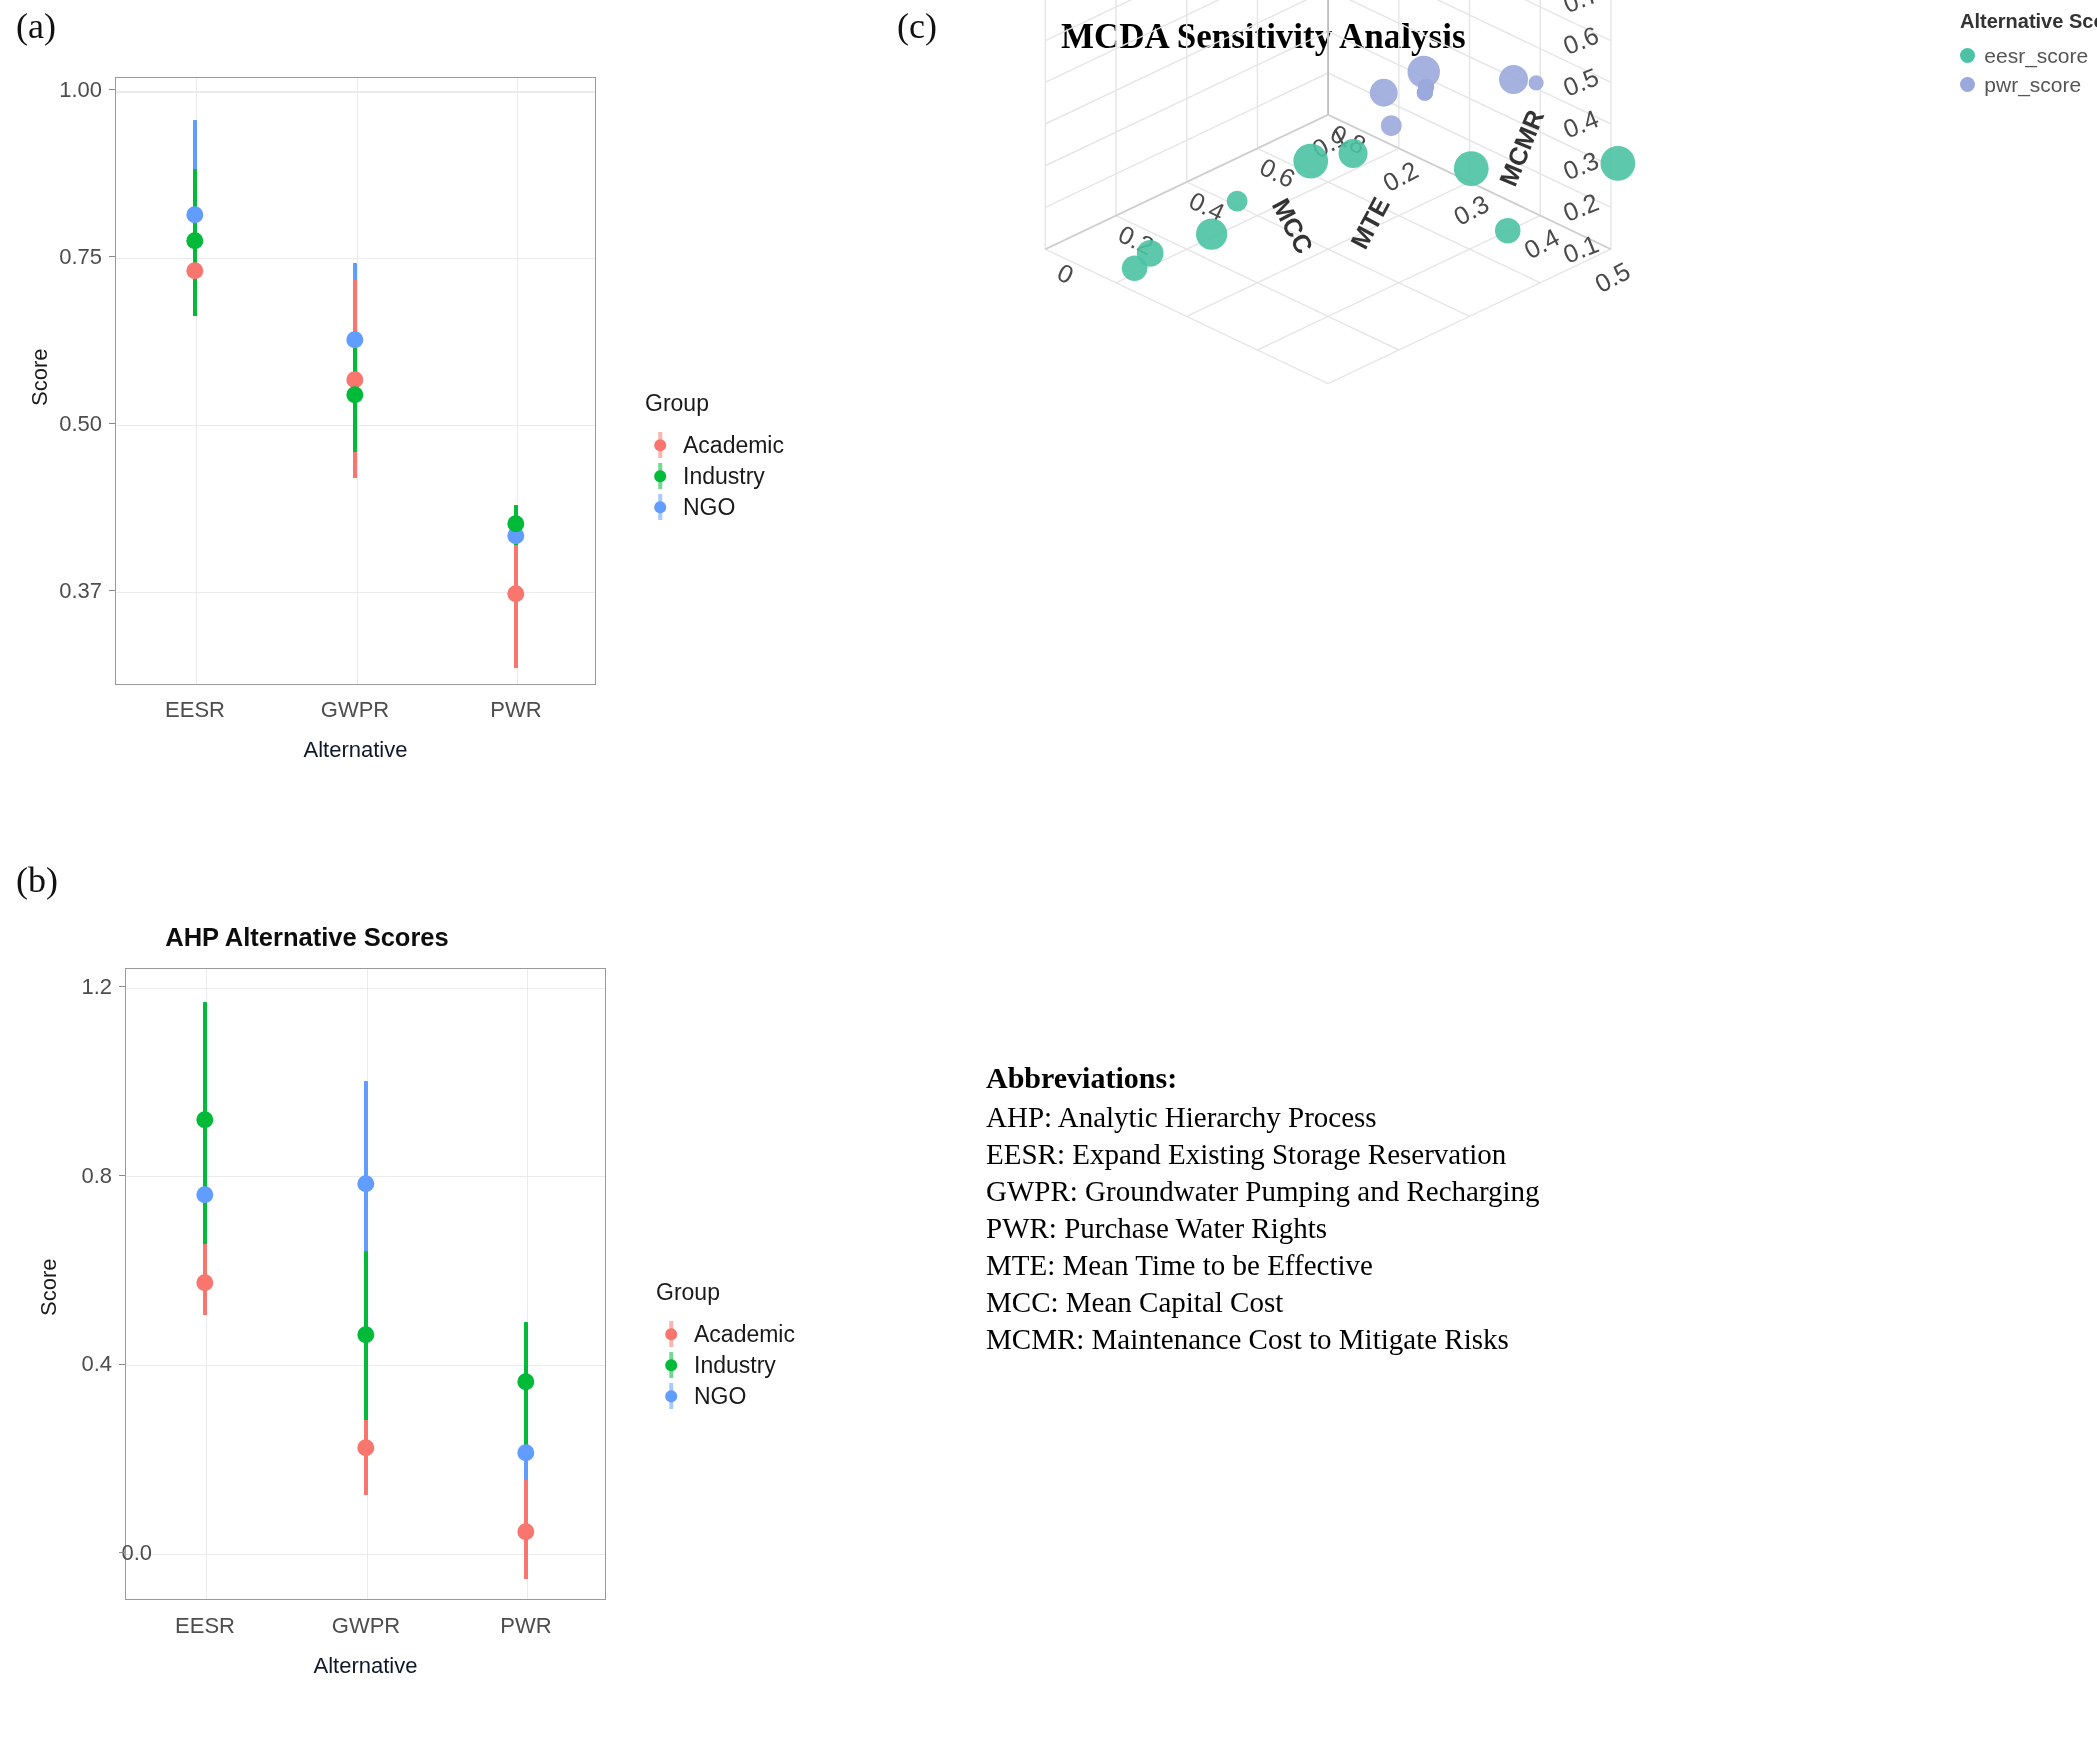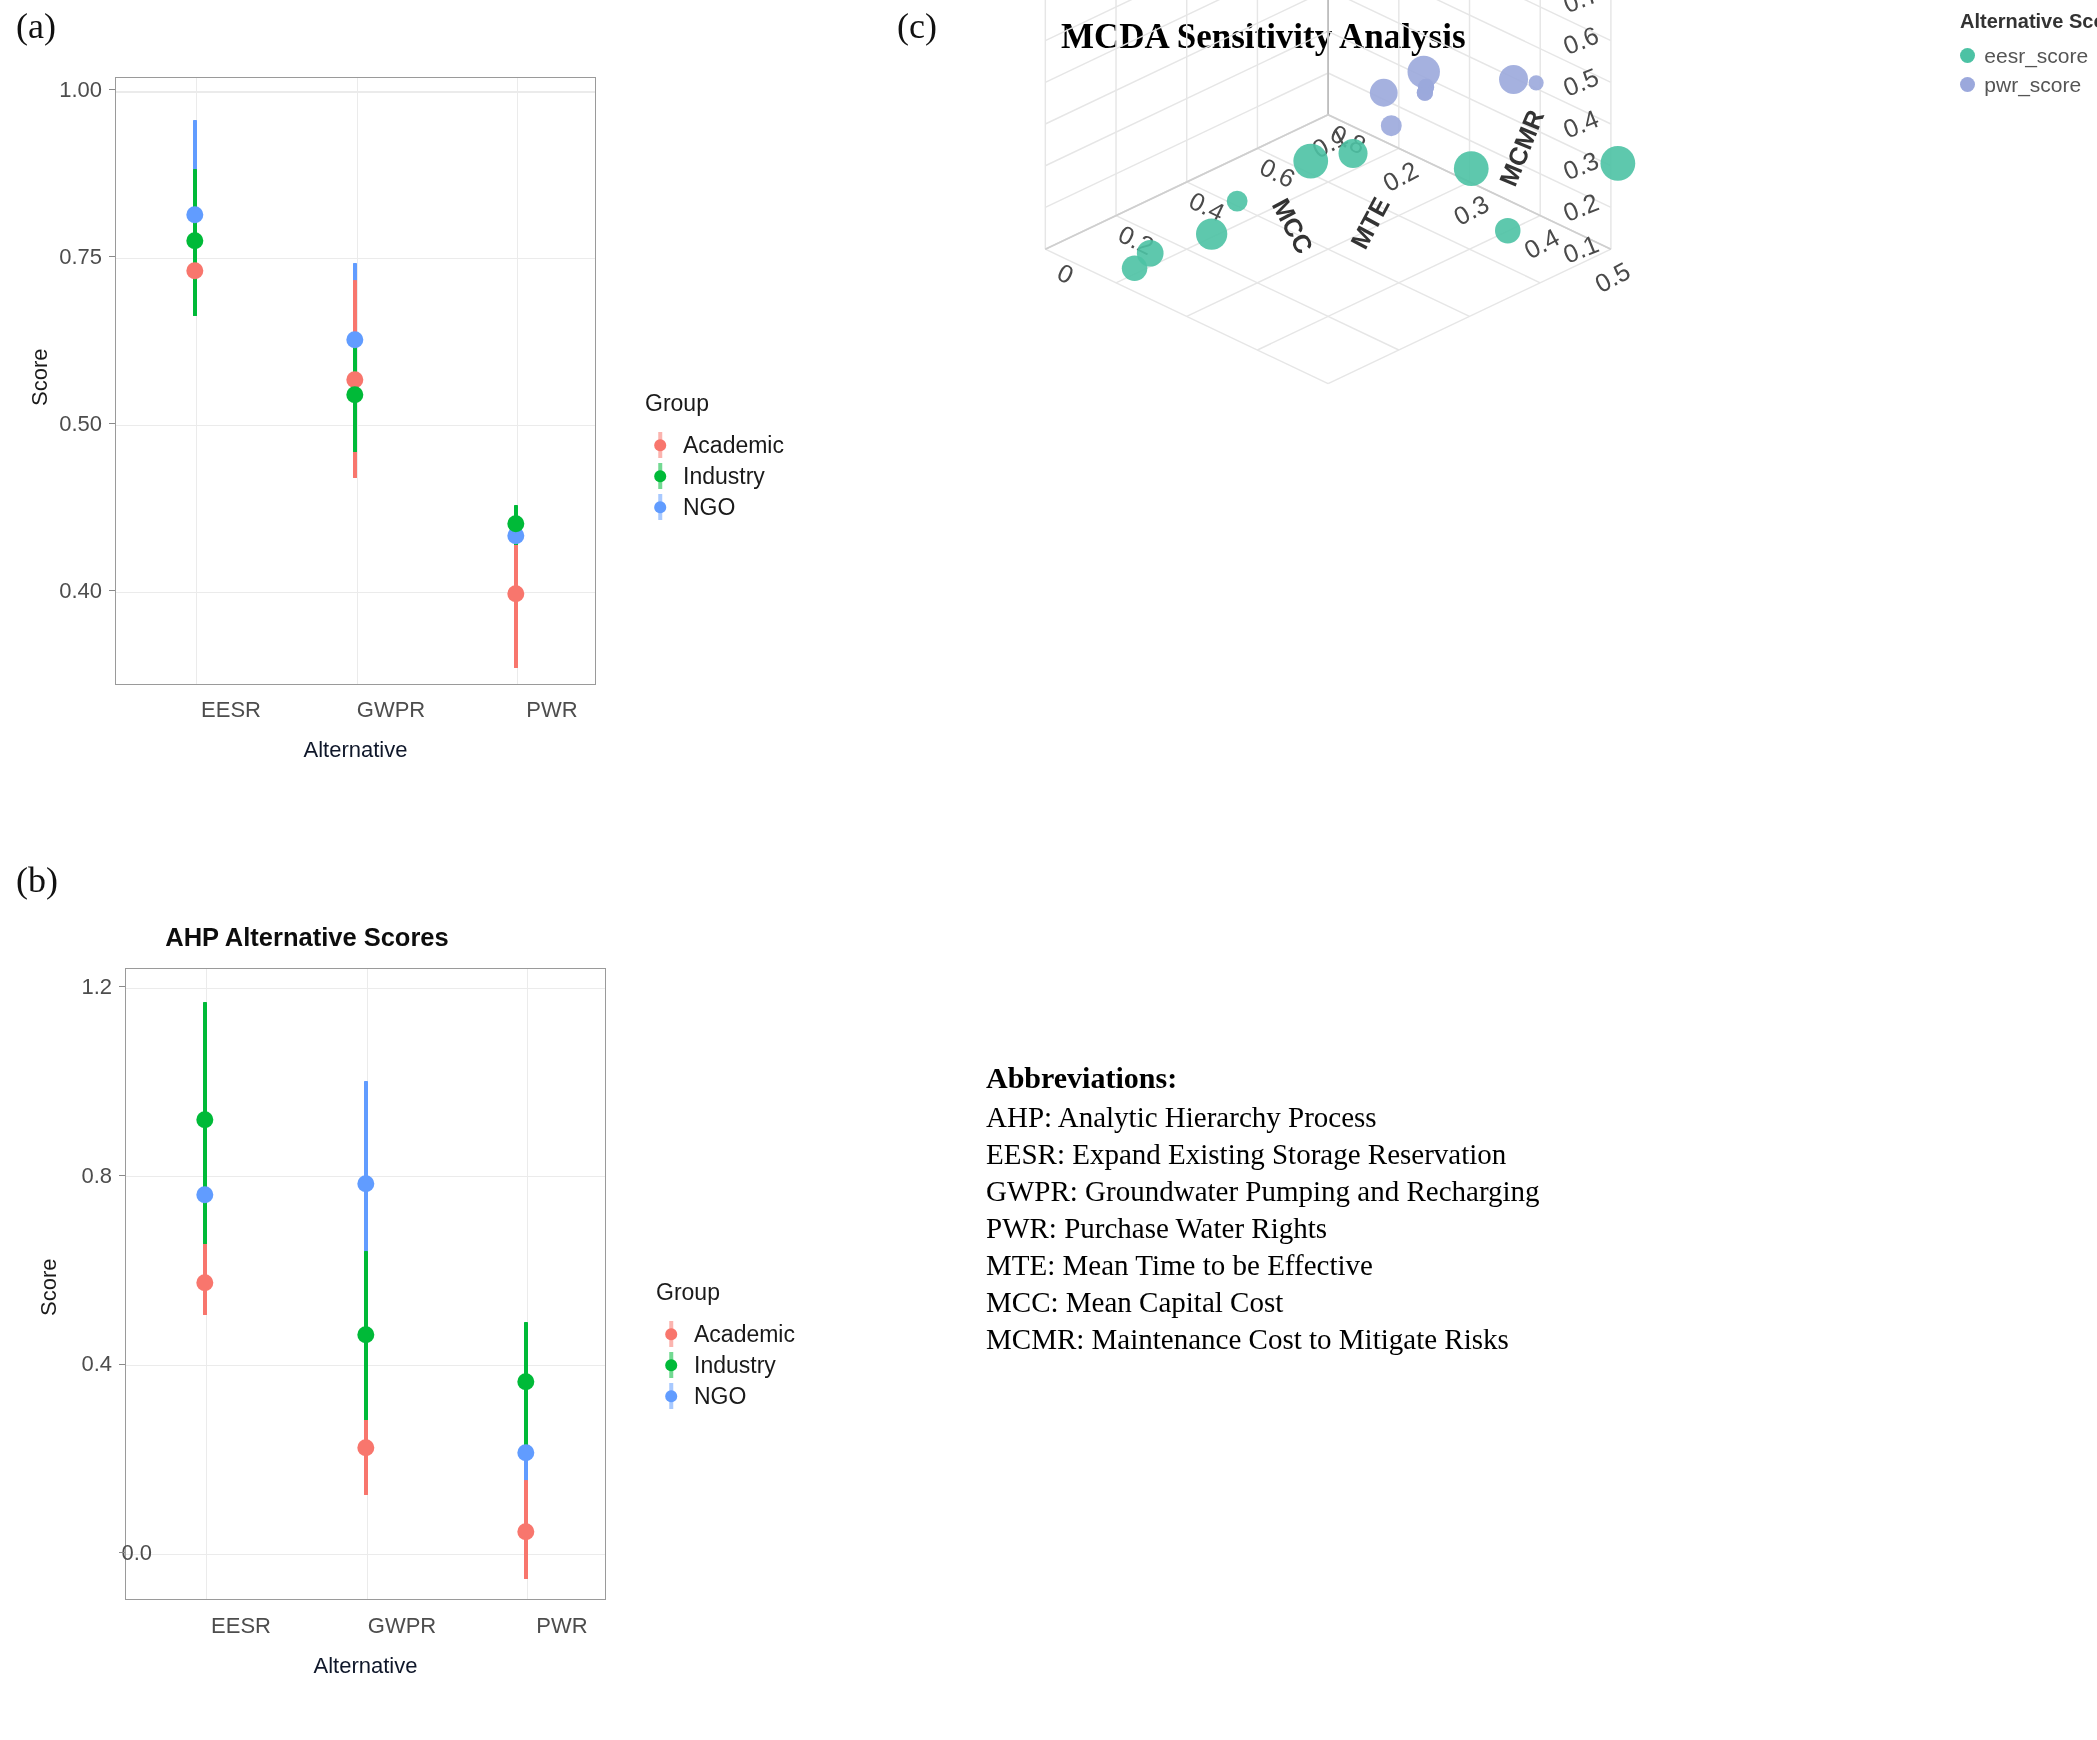--- a/index.html
+++ b/index.html
@@ -46,21 +46,20 @@
   }
   .ytick-mark {
     position: absolute; width: 5.8px; height: 1.2px; background: #8a8a8a;
   }
   .xtick-label {
     position: absolute;
     text-align: center;
     font-size: 22px; color: #4d4d4d;
     transform: translateX(-50%);
     white-space: nowrap;
-    margin-left: 36px;
   }
   .axis-title-x {
     position: absolute; text-align: center;
     font-size: 22px; color: #0f172a;
   }
   .axis-title-y {
     position: absolute;
     font-size: 22px; color: #1a1a1a;
     transform-origin: 0 0;
     transform: rotate(-90deg);
@@ -168,21 +167,21 @@
       </span>
       <span class="gg-legend-label">NGO</span>
     </div>
   </div>
 <div class="ytick-label" style="top: 90px; right: 744px;">1.00</div>
     <div class="ytick-mark" style="top: 89px; left: 109px;"></div>
     <div class="ytick-label" style="top: 257px; right: 744px;">0.75</div>
     <div class="ytick-mark" style="top: 256px; left: 109px;"></div>
     <div class="ytick-label" style="top: 424px; right: 744px;">0.50</div>
     <div class="ytick-mark" style="top: 423px; left: 109px;"></div>
-    <div class="ytick-label" style="top: 591px; right: 744px;">0.40</div>
+    <div class="ytick-label" style="top: 591px; right: 744px;">0.37</div>
     <div class="ytick-mark" style="top: 590px; left: 109px;"></div>
     <div class="xtick-label" style="left: 195px; top: 697px;">EESR</div>
     <div class="xtick-label" style="left: 355px; top: 697px;">GWPR</div>
     <div class="xtick-label" style="left: 516px; top: 697px;">PWR</div>
     <div class="errbar" style="left: 195px; top: 120px; height: 170px; background: rgb(97, 156, 255);"></div>
     <div class="errbar" style="left: 355px; top: 263px; height: 142px; background: rgb(97, 156, 255);"></div>
     <div class="errbar" style="left: 516px; top: 509px; height: 55px; background: rgb(97, 156, 255);"></div>
     <div class="errbar" style="left: 195px; top: 171px; height: 142px; background: rgb(248, 118, 109);"></div>
     <div class="errbar" style="left: 355px; top: 280px; height: 198px; background: rgb(248, 118, 109);"></div>
     <div class="errbar" style="left: 516px; top: 521px; height: 147px; background: rgb(248, 118, 109);"></div>

